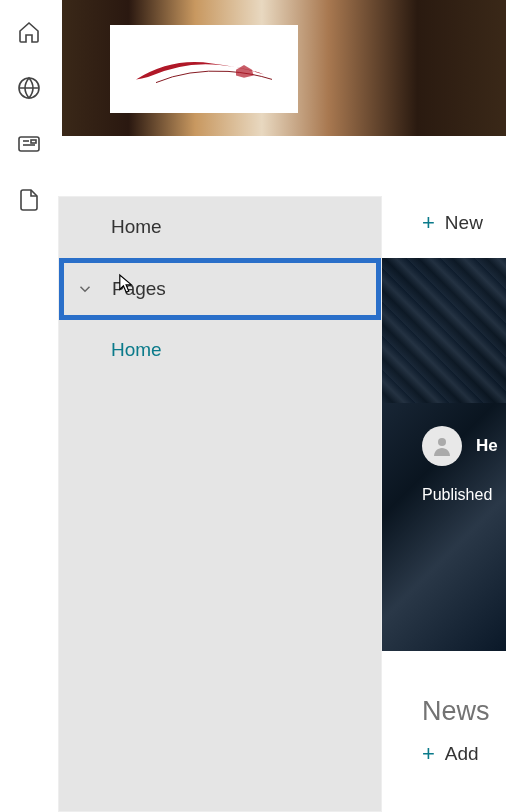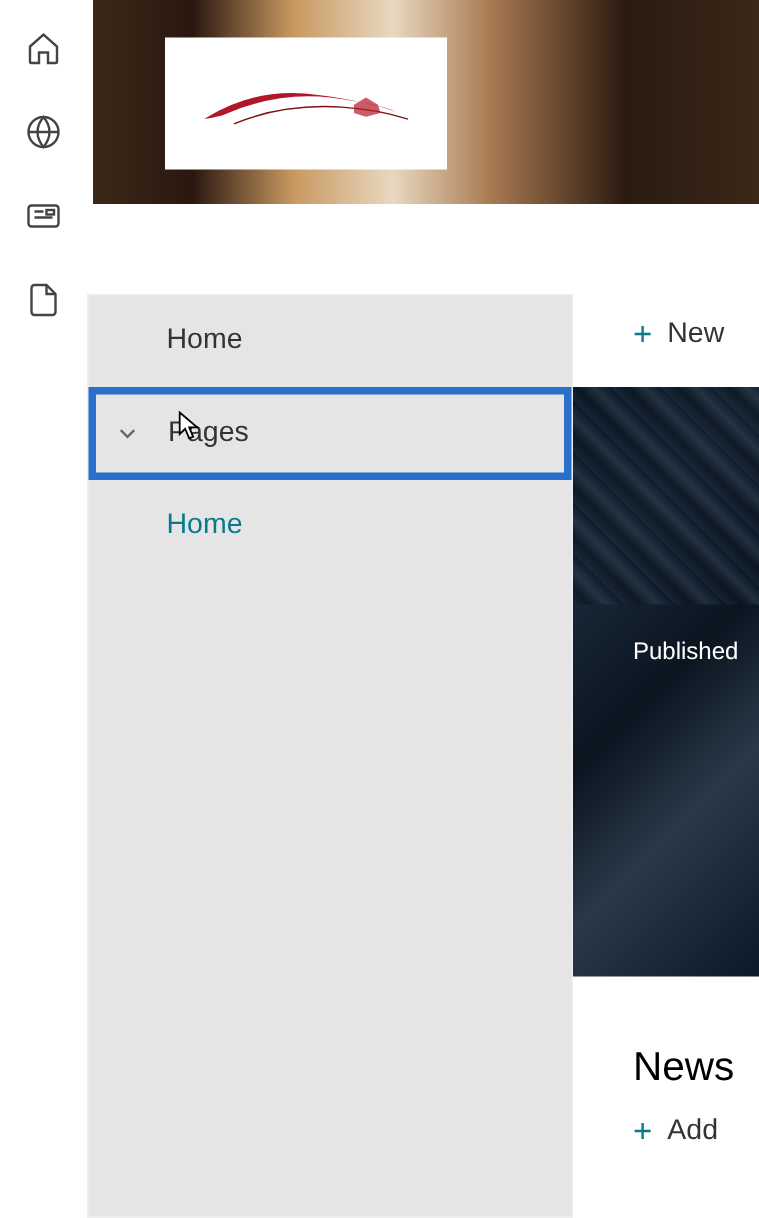--- a/index.html
+++ b/index.html
@@ -65,21 +65,21 @@
       display: inline-block; background: #1aa89a; color: #fff; font-size: 14px;
       font-weight: 700; letter-spacing: 0.5px; padding: 8px 14px; margin-bottom: 16px;
     }
     .hero-title { font-size: 44px; font-weight: 700; margin-bottom: 22px; }
     .author-row { display: flex; align-items: center; gap: 14px; margin-bottom: 20px; }
     .avatar { width: 40px; height: 40px; border-radius: 50%; background: #e8e8e8; display: flex; align-items: center; justify-content: center; }
     .author-name { font-size: 17px; font-weight: 600; }
     .pub-date { font-size: 16px; }
 
     .news-section { position: absolute; left: 40px; top: 500px; right: 0; }
-    .news-heading { font-size: 27px; color: #000000; font-weight: 400; margin-bottom: 14px; }
+    .news-heading { font-size: 27px; color: #737373; font-weight: 400; margin-bottom: 14px; }
     .add-btn { display: flex; align-items: center; gap: 10px; font-size: 19px; color: #333; cursor: pointer; }
   </style>
 </head>
 <body>
 
 <div class="app-rail">
   <div class="rail-icon">
     <svg viewBox="0 0 24 24" fill="none" stroke="currentColor" stroke-width="1.6">
         <path d="M3 11l9-8 9 8v10a1 1 0 0 1-1 1h-5v-7h-6v7H4a1 1 0 0 1-1-1V11z"></path>
       </svg>
@@ -134,20 +134,29 @@
     <div class="nav-item nav-edit">Home</div>
   </div>
 
   <div class="right-content">
     <div class="new-btn">
       <span class="plus">+</span>
       <span>New</span>
     </div>
 
     <div class="hero">
+      <div class="author-row">
+        <div class="avatar">
+          <svg viewBox="0 0 24 24" width="24" height="24" fill="#aaa">
+              <circle cx="12" cy="8" r="4"></circle>
+              <path d="M4 22c0-4.4 3.6-8 8-8s8 3.6 8 8"></path>
+            </svg>
+        </div>
+        <span class="author-name">He</span>
+      </div>
       <div class="pub-date">Published</div>
     </div>
 
     <div class="news-section">
       <div class="news-heading">News</div>
       <div class="add-btn">
         <span class="plus">+</span>
         <span>Add</span>
       </div>
     </div>

